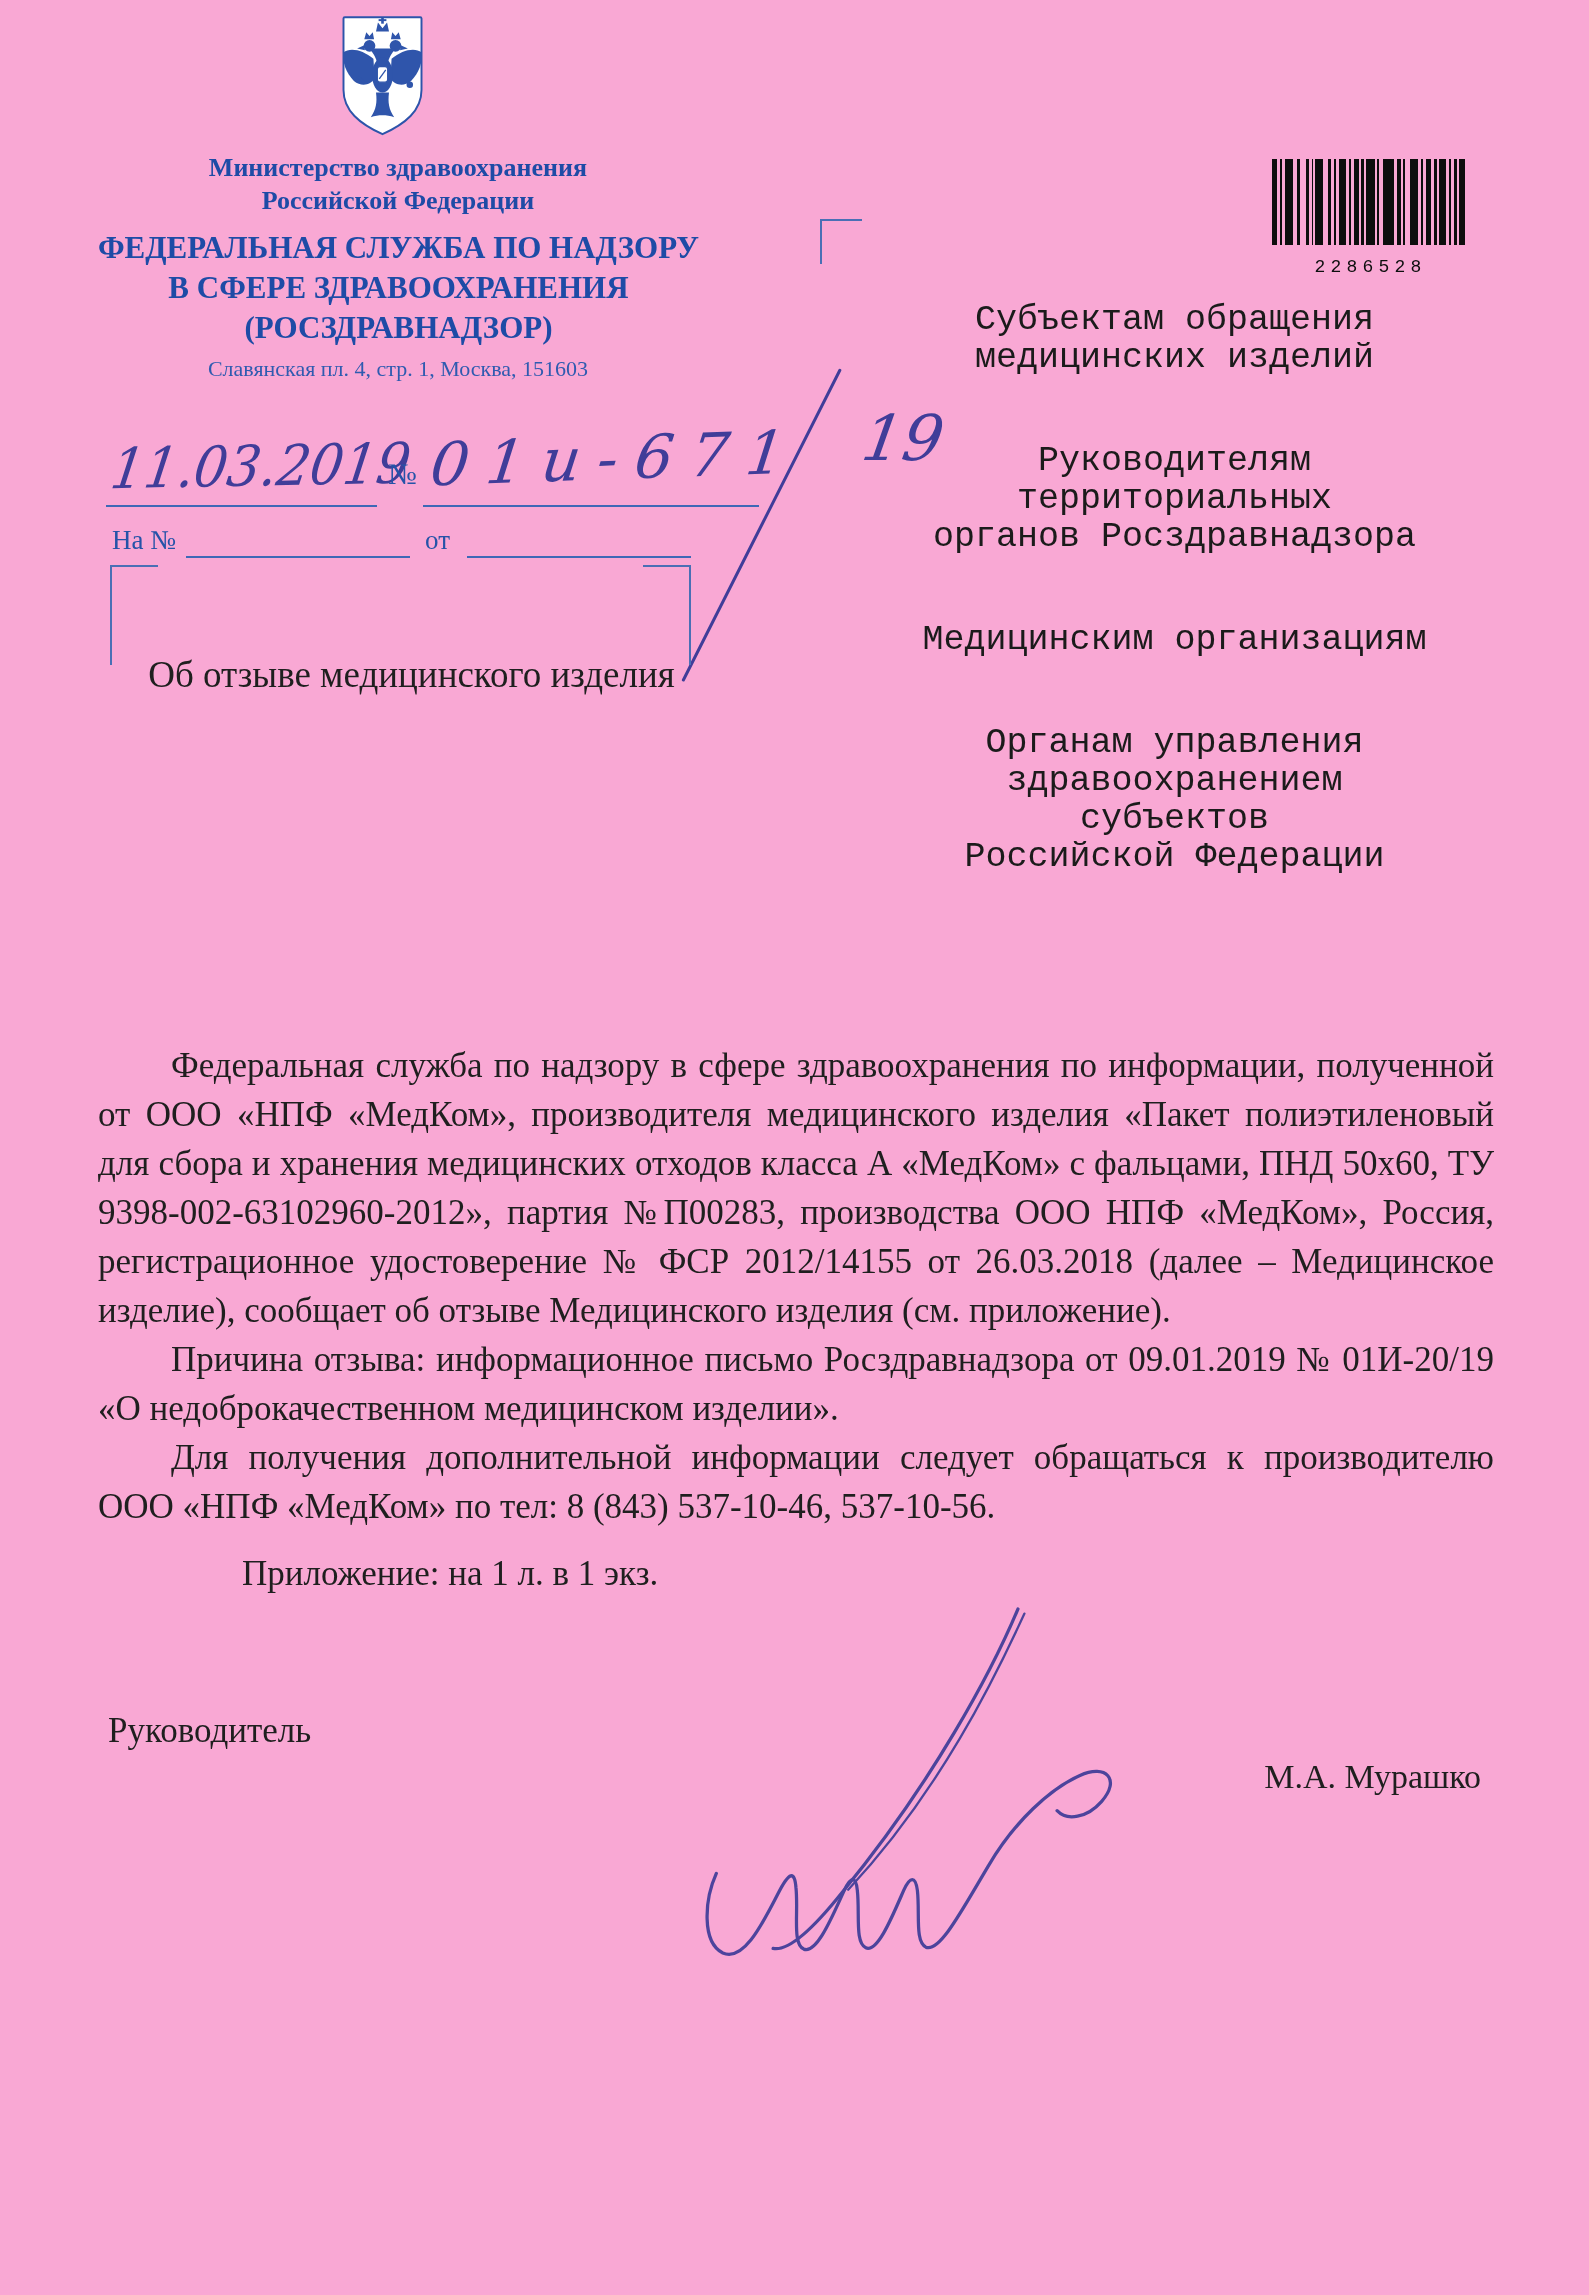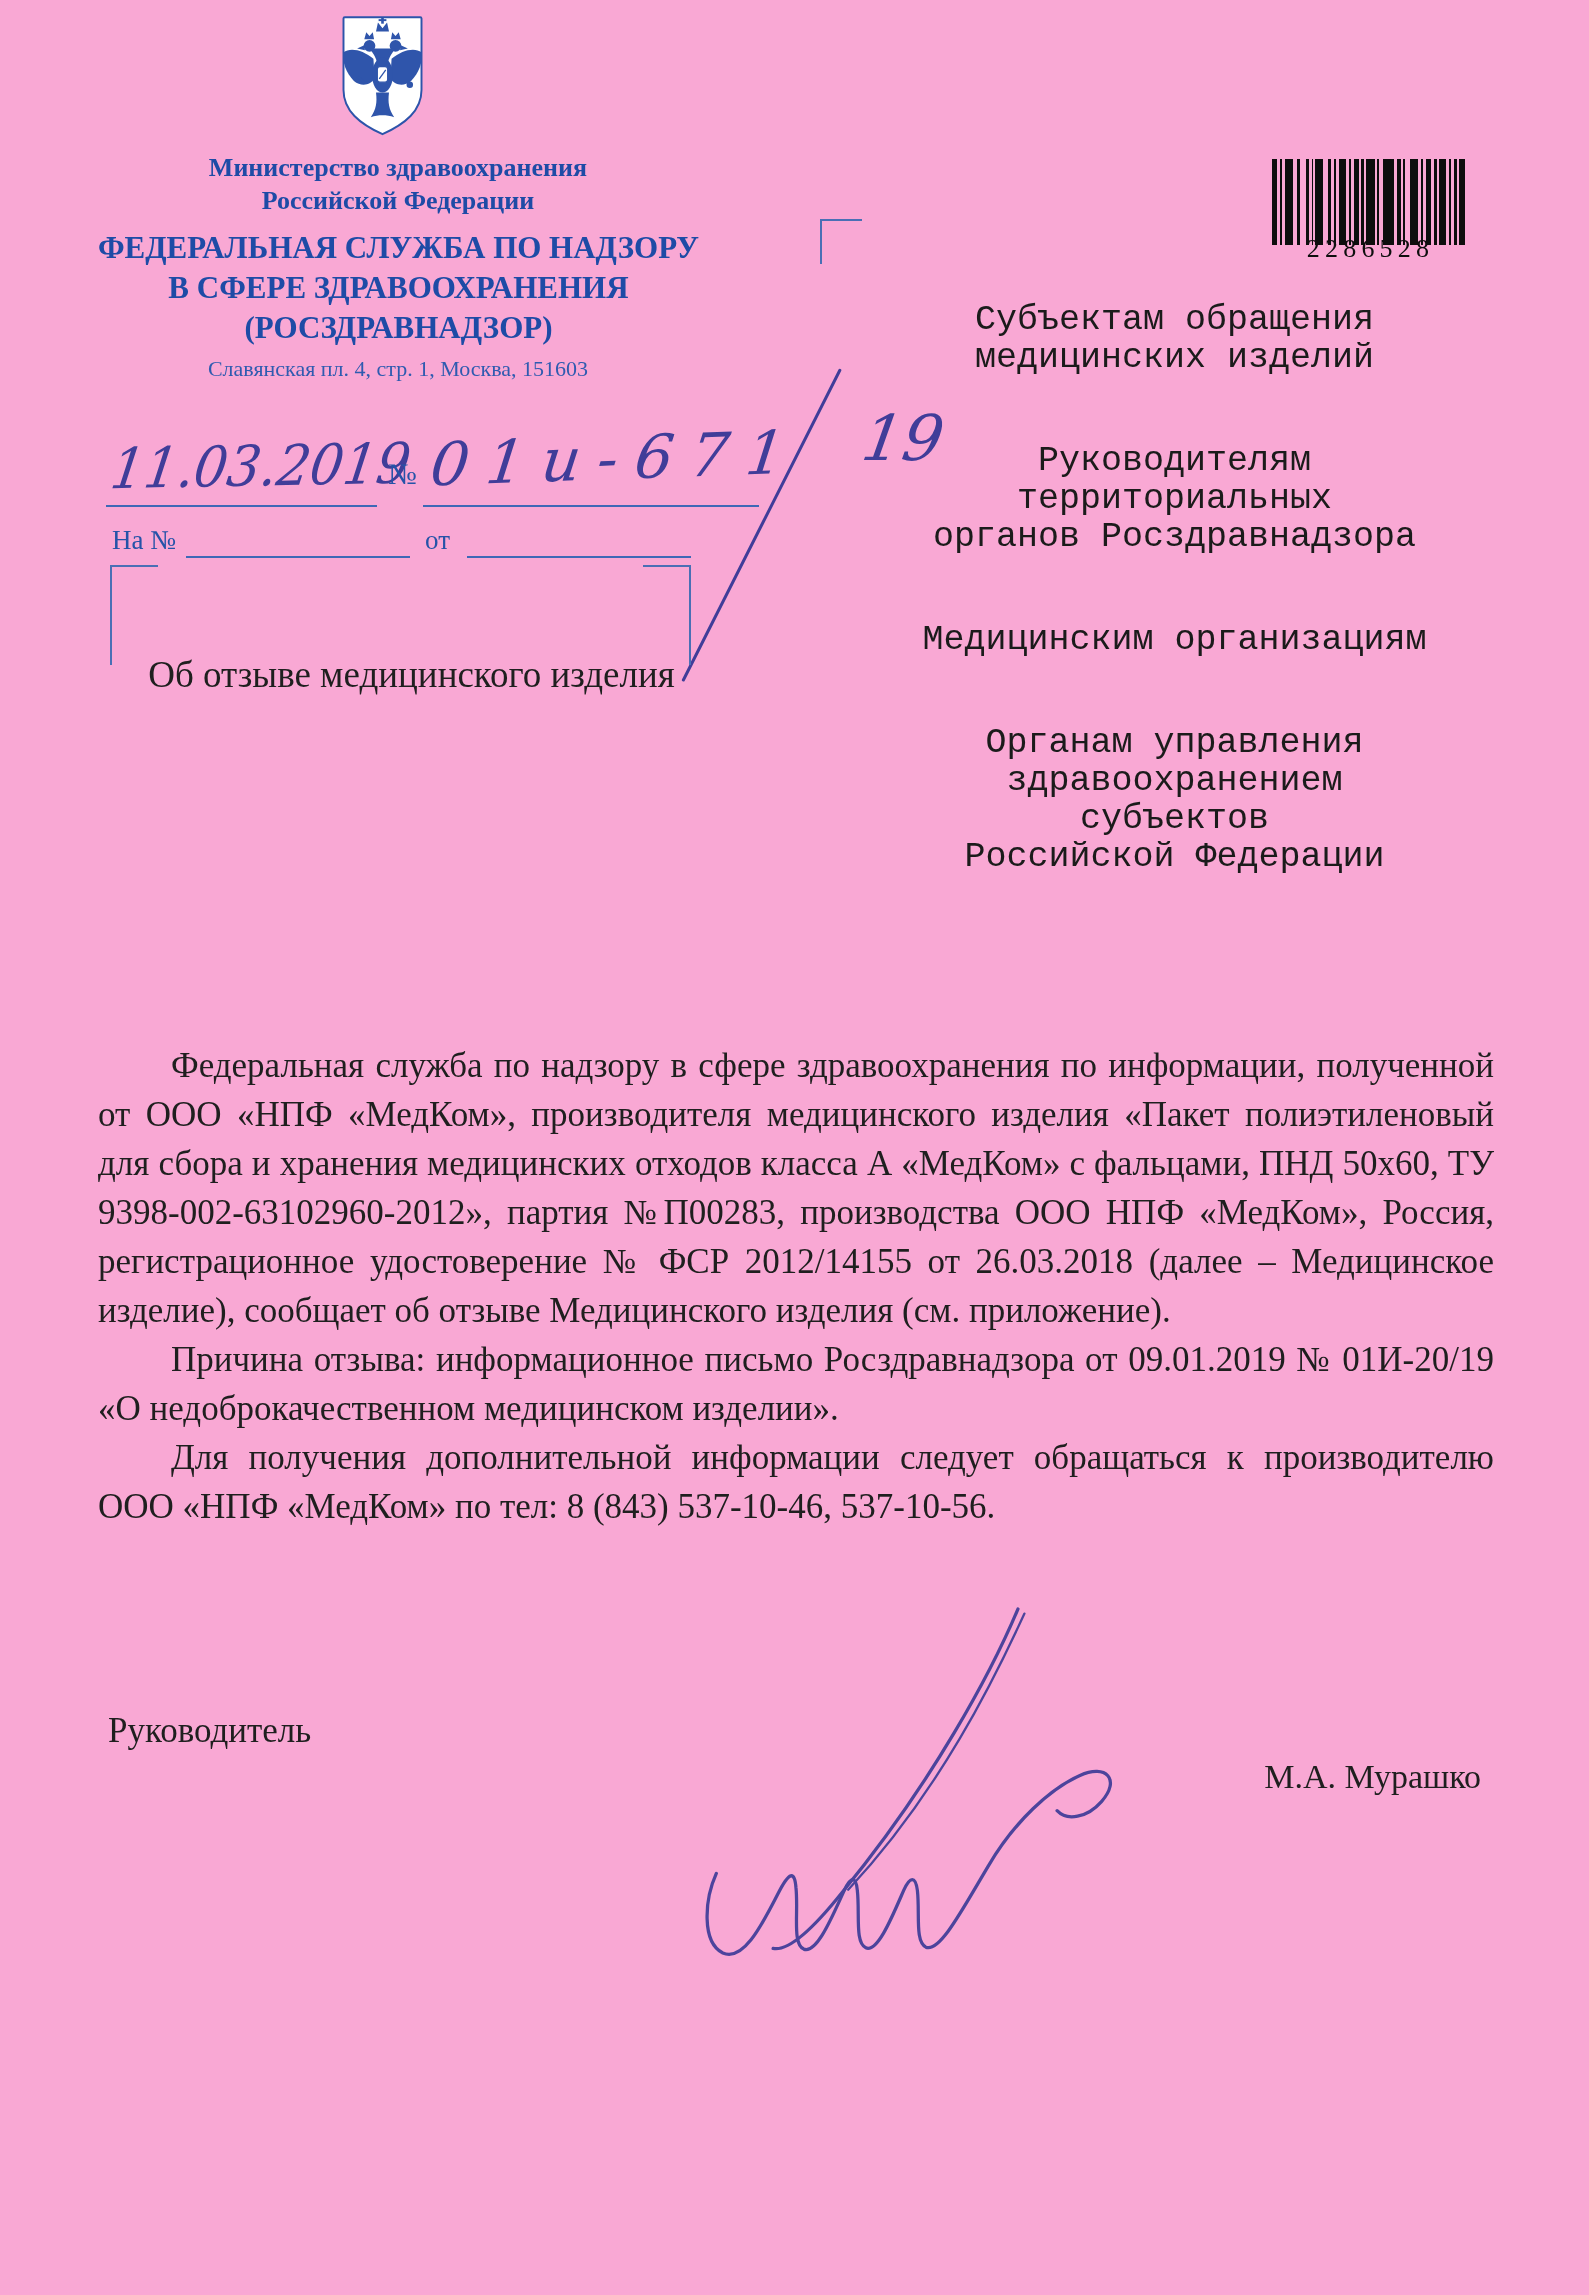--- a/index.html
+++ b/index.html
@@ -60,22 +60,22 @@
   .zone-recipient{left:820px;top:219px;width:40px;height:43px;}
   
   .subject{
     position:absolute;left:85px;top:653px;width:653px;
     text-align:center;font-size:37px;color:#1f1f1f;
   }
   
   .barcode{position:absolute;left:1272px;top:159px;width:197px;height:86px;display:flex;align-items:stretch;}
   .barcode div{height:100%;}
   .barcode-number{
-    position:absolute;left:1272px;top:234px;width:197px;text-align:center;
-    font-family:Liberation Serif, serif;font-size:26px;letter-spacing:5.2px;color:#0e0e0e;
+    position:absolute;left:1272px;top:257px;width:197px;text-align:center;
+    font-family:Liberation Mono, monospace;font-size:18px;letter-spacing:5.2px;color:#0e0e0e;
   }
   
   .recipients{
     position:absolute;left:910px;top:301px;width:529px;
     text-align:center;font-size:35px;line-height:38px;color:#1b1b1b;
   }
   .recipient-group{margin:0 0 65px 0;font-family:Liberation Mono, monospace;}
   
   .body-text{position:absolute;left:98px;top:1041px;width:1396px;}
   .body-text p{
@@ -224,20 +224,21 @@
       <div>Органам управления</div>
       <div>здравоохранением субъектов</div>
       <div>Российской Федерации</div>
     </div>
   </div>
 
   <div class="body-text">
     <p>Федеральная служба по надзору в сфере здравоохранения по информации, полученной от ООО «НПФ «МедКом», производителя медицинского изделия «Пакет полиэтиленовый для сбора и хранения медицинских отходов класса А «МедКом» с фальцами, ПНД 50х60, ТУ 9398-002-63102960-2012», партия №П00283, производства ООО НПФ «МедКом», Россия, регистрационное удостоверение №&nbsp;ФСР&nbsp;2012/14155 от 26.03.2018 (далее – Медицинское изделие), сообщает об отзыве Медицинского изделия (см. приложение).</p>
     <p>Причина отзыва: информационное письмо Росздравнадзора от 09.01.2019 №&nbsp;01И-20/19 «О недоброкачественном медицинском изделии».</p>
     <p>Для получения дополнительной информации следует обращаться к производителю ООО «НПФ «МедКом» по тел: 8 (843) 537-10-46, 537-10-56.</p>
+    <p class="attachment">Приложение: на 1 л. в 1 экз.</p>
   </div>
 
   <div class="sig-title">Руководитель</div>
   <div class="sig-name">М.А. Мурашко</div>
   <div class="sig-svg">
     <svg viewBox="0 0 720 600" width="470" height="392">
       <g fill="none" stroke="#3e3c98" stroke-linecap="round" stroke-linejoin="round" opacity="0.92">
         <path d="M510,35 C470,130 380,300 240,470 C200,520 160,560 135,555" stroke-width="5"></path>
         <path d="M520,42 C475,140 390,315 250,465" stroke-width="3.5"></path>
         <path d="M48,440 C30,480 25,545 58,562 C88,575 115,525 142,472 C160,436 168,436 170,462

